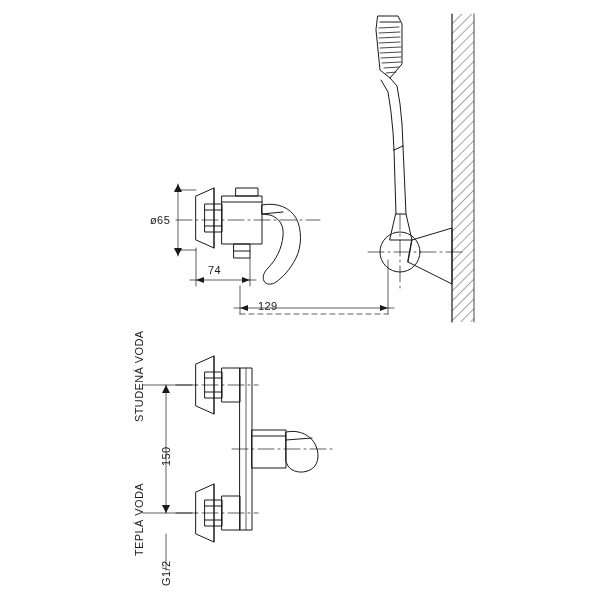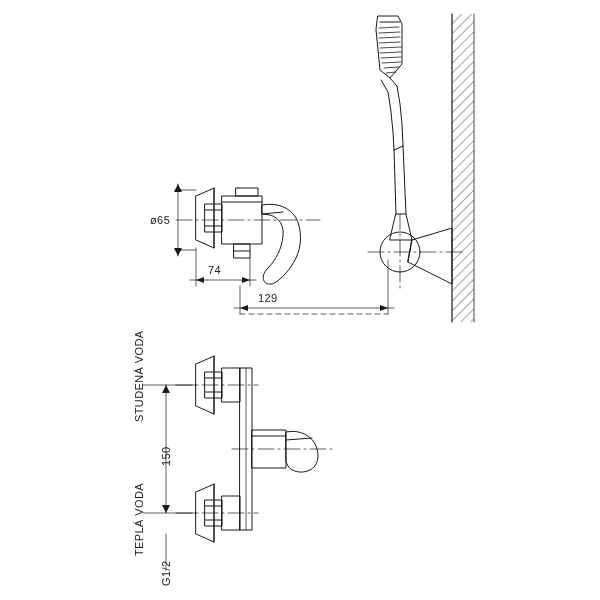--- a/index.html
+++ b/index.html
@@ -188,21 +188,21 @@
         <path d="M166,534 L166,570"></path>
       </g>
 
     </g>
   </svg>
 
   <div class="dim-label" style="left:150px; top:214px;">ø65</div>
 
   <div class="dim-label" style="left:208px; top:264px;">74</div>
 
-  <div class="dim-label" style="left:258px; top:292px;">129</div>
+  <div class="dim-label" style="left:258px; top:300px;">129</div>
 
   <div class="dim-label rot90" style="left:160px; top:466px;">150</div>
 
   <div class="dim-label rot90" style="left:133px; top:422px;">STUDENÁ VODA</div>
 
   <div class="dim-label rot90" style="left:133px; top:556px;">TEPLÁ VODA</div>
 
   <div class="dim-label rot90" style="left:160px; top:586px;">G1/2</div>
 
 </div>

